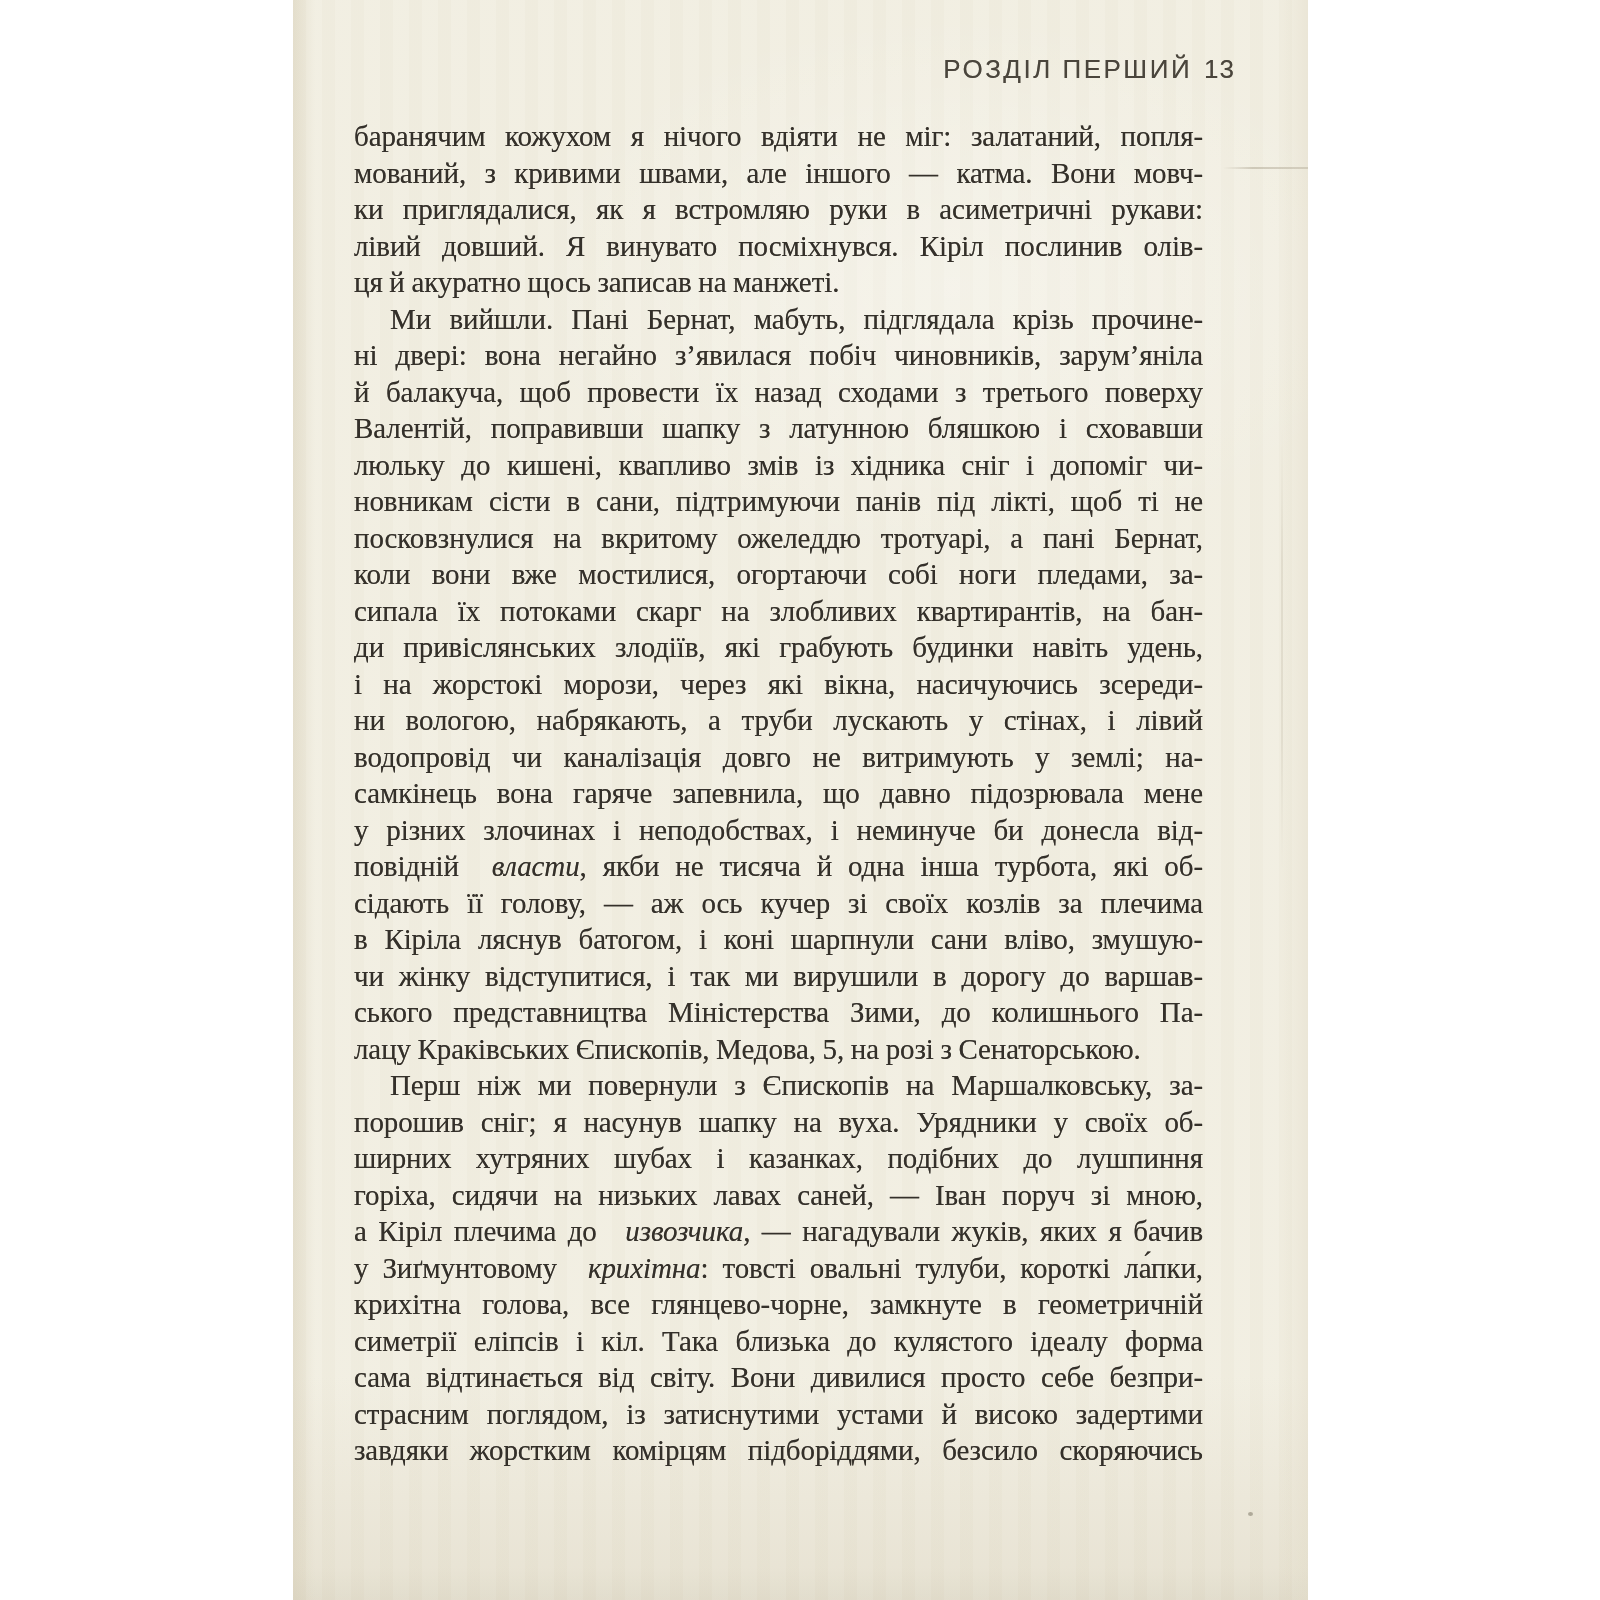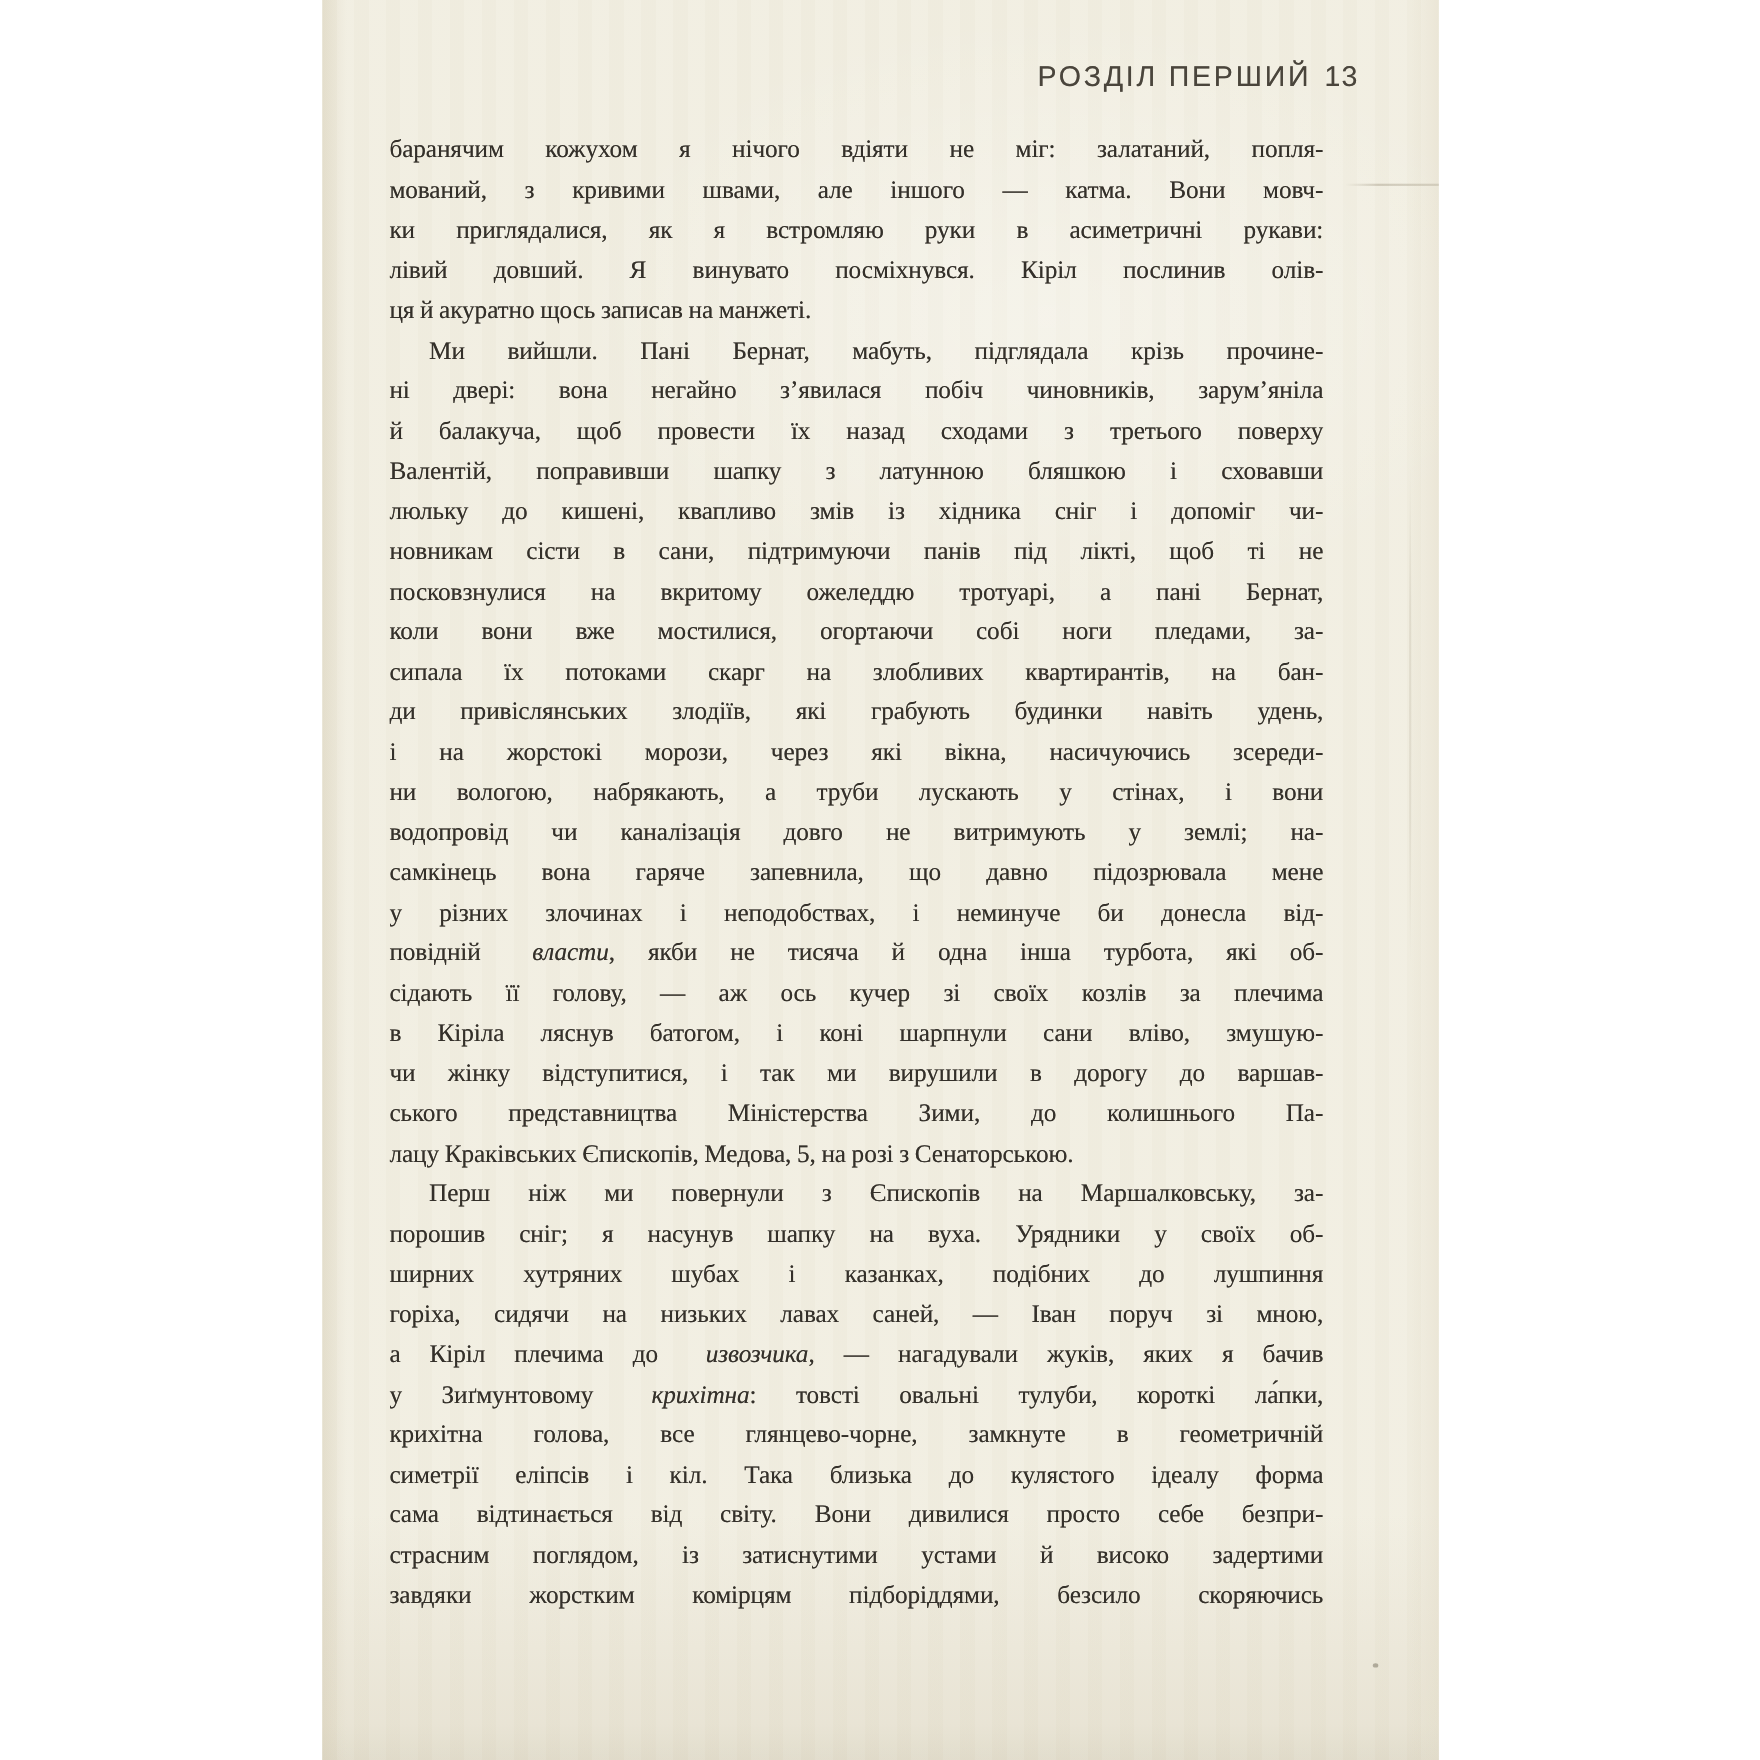--- a/index.html
+++ b/index.html
@@ -80,21 +80,21 @@
   }
   .running-header .pagenum {
     letter-spacing: 1px;
   }
   .text-block {
     position: absolute;
     top: 118px;
     left: 61px;
     width: 849px;
     font-family: "Liberation Serif", "DejaVu Serif", serif;
-    font-size: 23px;
+    font-size: 29px;
     line-height: 36.5px;
     color: var(--ink);
     text-shadow: 0 0 0.6px rgba(52,48,42,0.65);
   }
   .line {
     height: 36.5px;
     text-align: justify;
     text-align-last: justify;
     overflow: hidden;
     letter-spacing: -0.1px;
@@ -124,21 +124,21 @@
         <div class="line"><span>ні двері: вона негайно з’явилася побіч чиновників, зарум’яніла</span></div>
         <div class="line"><span>й балакуча, щоб провести їх назад сходами з третього поверху</span></div>
         <div class="line"><span>Валентій, поправивши шапку з латунною бляшкою і сховавши</span></div>
         <div class="line"><span>люльку до кишені, квапливо змів із хідника сніг і допоміг чи-</span></div>
         <div class="line"><span>новникам сісти в сани, підтримуючи панів під лікті, щоб ті не</span></div>
         <div class="line"><span>посковзнулися на вкритому ожеледдю тротуарі, а пані Бернат,</span></div>
         <div class="line"><span>коли вони вже мостилися, огортаючи собі ноги пледами, за-</span></div>
         <div class="line"><span>сипала їх потоками скарг на злобливих квартирантів, на бан-</span></div>
         <div class="line"><span>ди привіслянських злодіїв, які грабують будинки навіть удень,</span></div>
         <div class="line"><span>і на жорстокі морози, через які вікна, насичуючись зсереди-</span></div>
-        <div class="line"><span>ни вологою, набрякають, а труби лускають у стінах, і вони</span></div>
+        <div class="line"><span>ни вологою, набрякають, а труби лускають у стінах, і лівий</span></div>
         <div class="line"><span>водопровід чи каналізація довго не витримують у землі; на-</span></div>
         <div class="line"><span>самкінець вона гаряче запевнила, що давно підозрювала мене</span></div>
         <div class="line"><span>у різних злочинах і неподобствах, і неминуче би донесла від-</span></div>
         <div class="line"><span>повідній </span><span class="it">власти</span><span>, якби не тисяча й одна інша турбота, які об-</span></div>
         <div class="line"><span>сідають її голову, — аж ось кучер зі своїх козлів за плечима</span></div>
         <div class="line"><span>в Кіріла ляснув батогом, і коні шарпнули сани вліво, змушую-</span></div>
         <div class="line"><span>чи жінку відступитися, і так ми вирушили в дорогу до варшав-</span></div>
         <div class="line"><span>ського представництва Міністерства Зими, до колишнього Па-</span></div>
         <div class="line par-end"><span>лацу Краківських Єпископів, Медова, 5, на розі з Сенаторською.</span></div>
         <div class="line indent"><span>Перш ніж ми повернули з Єпископів на Маршалковську, за-</span></div>

